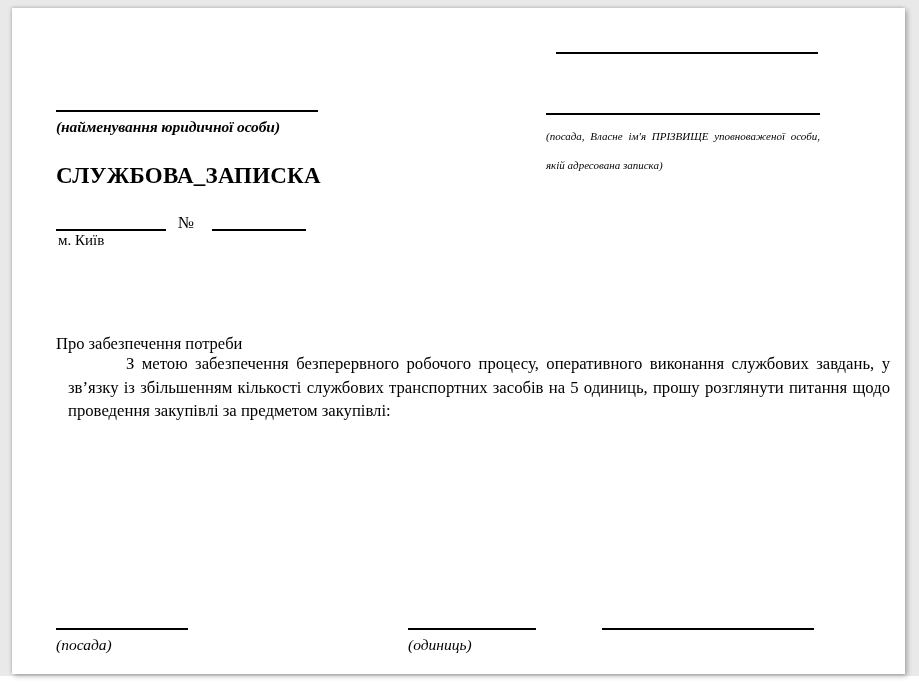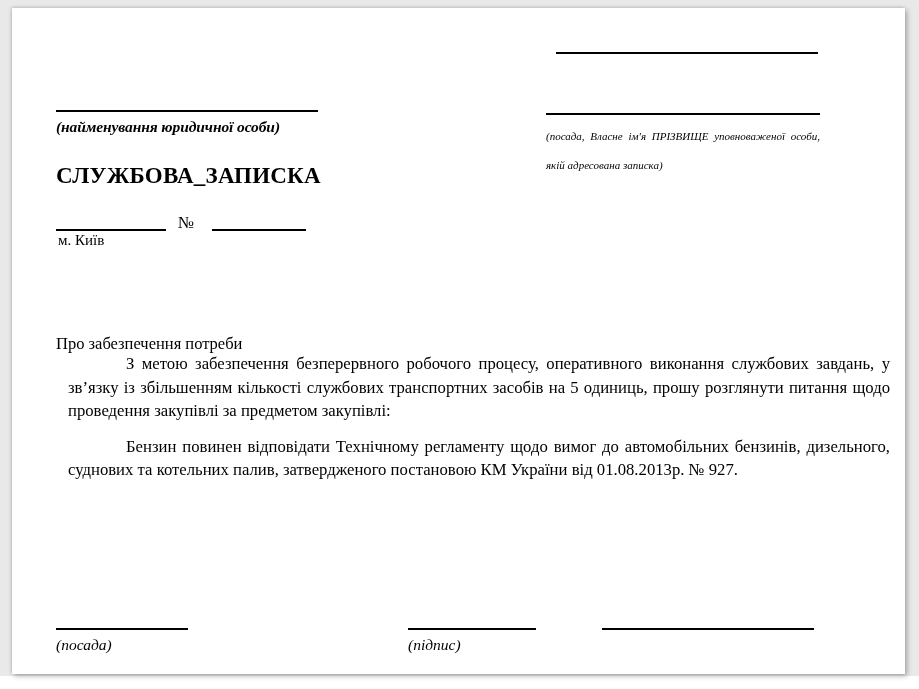--- a/index.html
+++ b/index.html
@@ -189,26 +189,25 @@
     <div class="city-label">м. Київ</div>
 
     <div class="rule hdr-right-rule-1"></div>
     <div class="rule hdr-right-rule-2"></div>
     <div class="hdr-right-block">(посада, Власне ім'я ПРІЗВИЩЕ уповноваженої особи, якій адресована записка)</div>
 
     <div class="subject-line">Про забезпечення потреби</div>
 
     <div class="body-block">
       <p>З метою забезпечення безперервного робочого процесу, оперативного виконання службових завдань, у зв’язку із збільшенням кількості службових транспортних засобів на 5 одиниць, прошу розглянути питання щодо проведення закупівлі за предметом закупівлі:</p>
-      <p>Бензин повинен відповідати Технічному регламенту щодо вимог до автомобільних бензинів, дизельного, суднових та котельних палив, затвердженого постановою КМ України від 01.08.2013р. № 927.</p>
     </div>
 
     <div class="sig-row">
       <div class="rule sig-rule-1"></div>
       <div class="rule sig-rule-2"></div>
       <div class="rule sig-rule-3"></div>
 
       <div class="sig-cap sig-cap-1">(посада)</div>
-      <div class="sig-cap sig-cap-2">(підпис)</div>
+      <div class="sig-cap sig-cap-2">(одиниць)</div>
     </div>
 
   </div>
 </div>
 
 </body></html>

